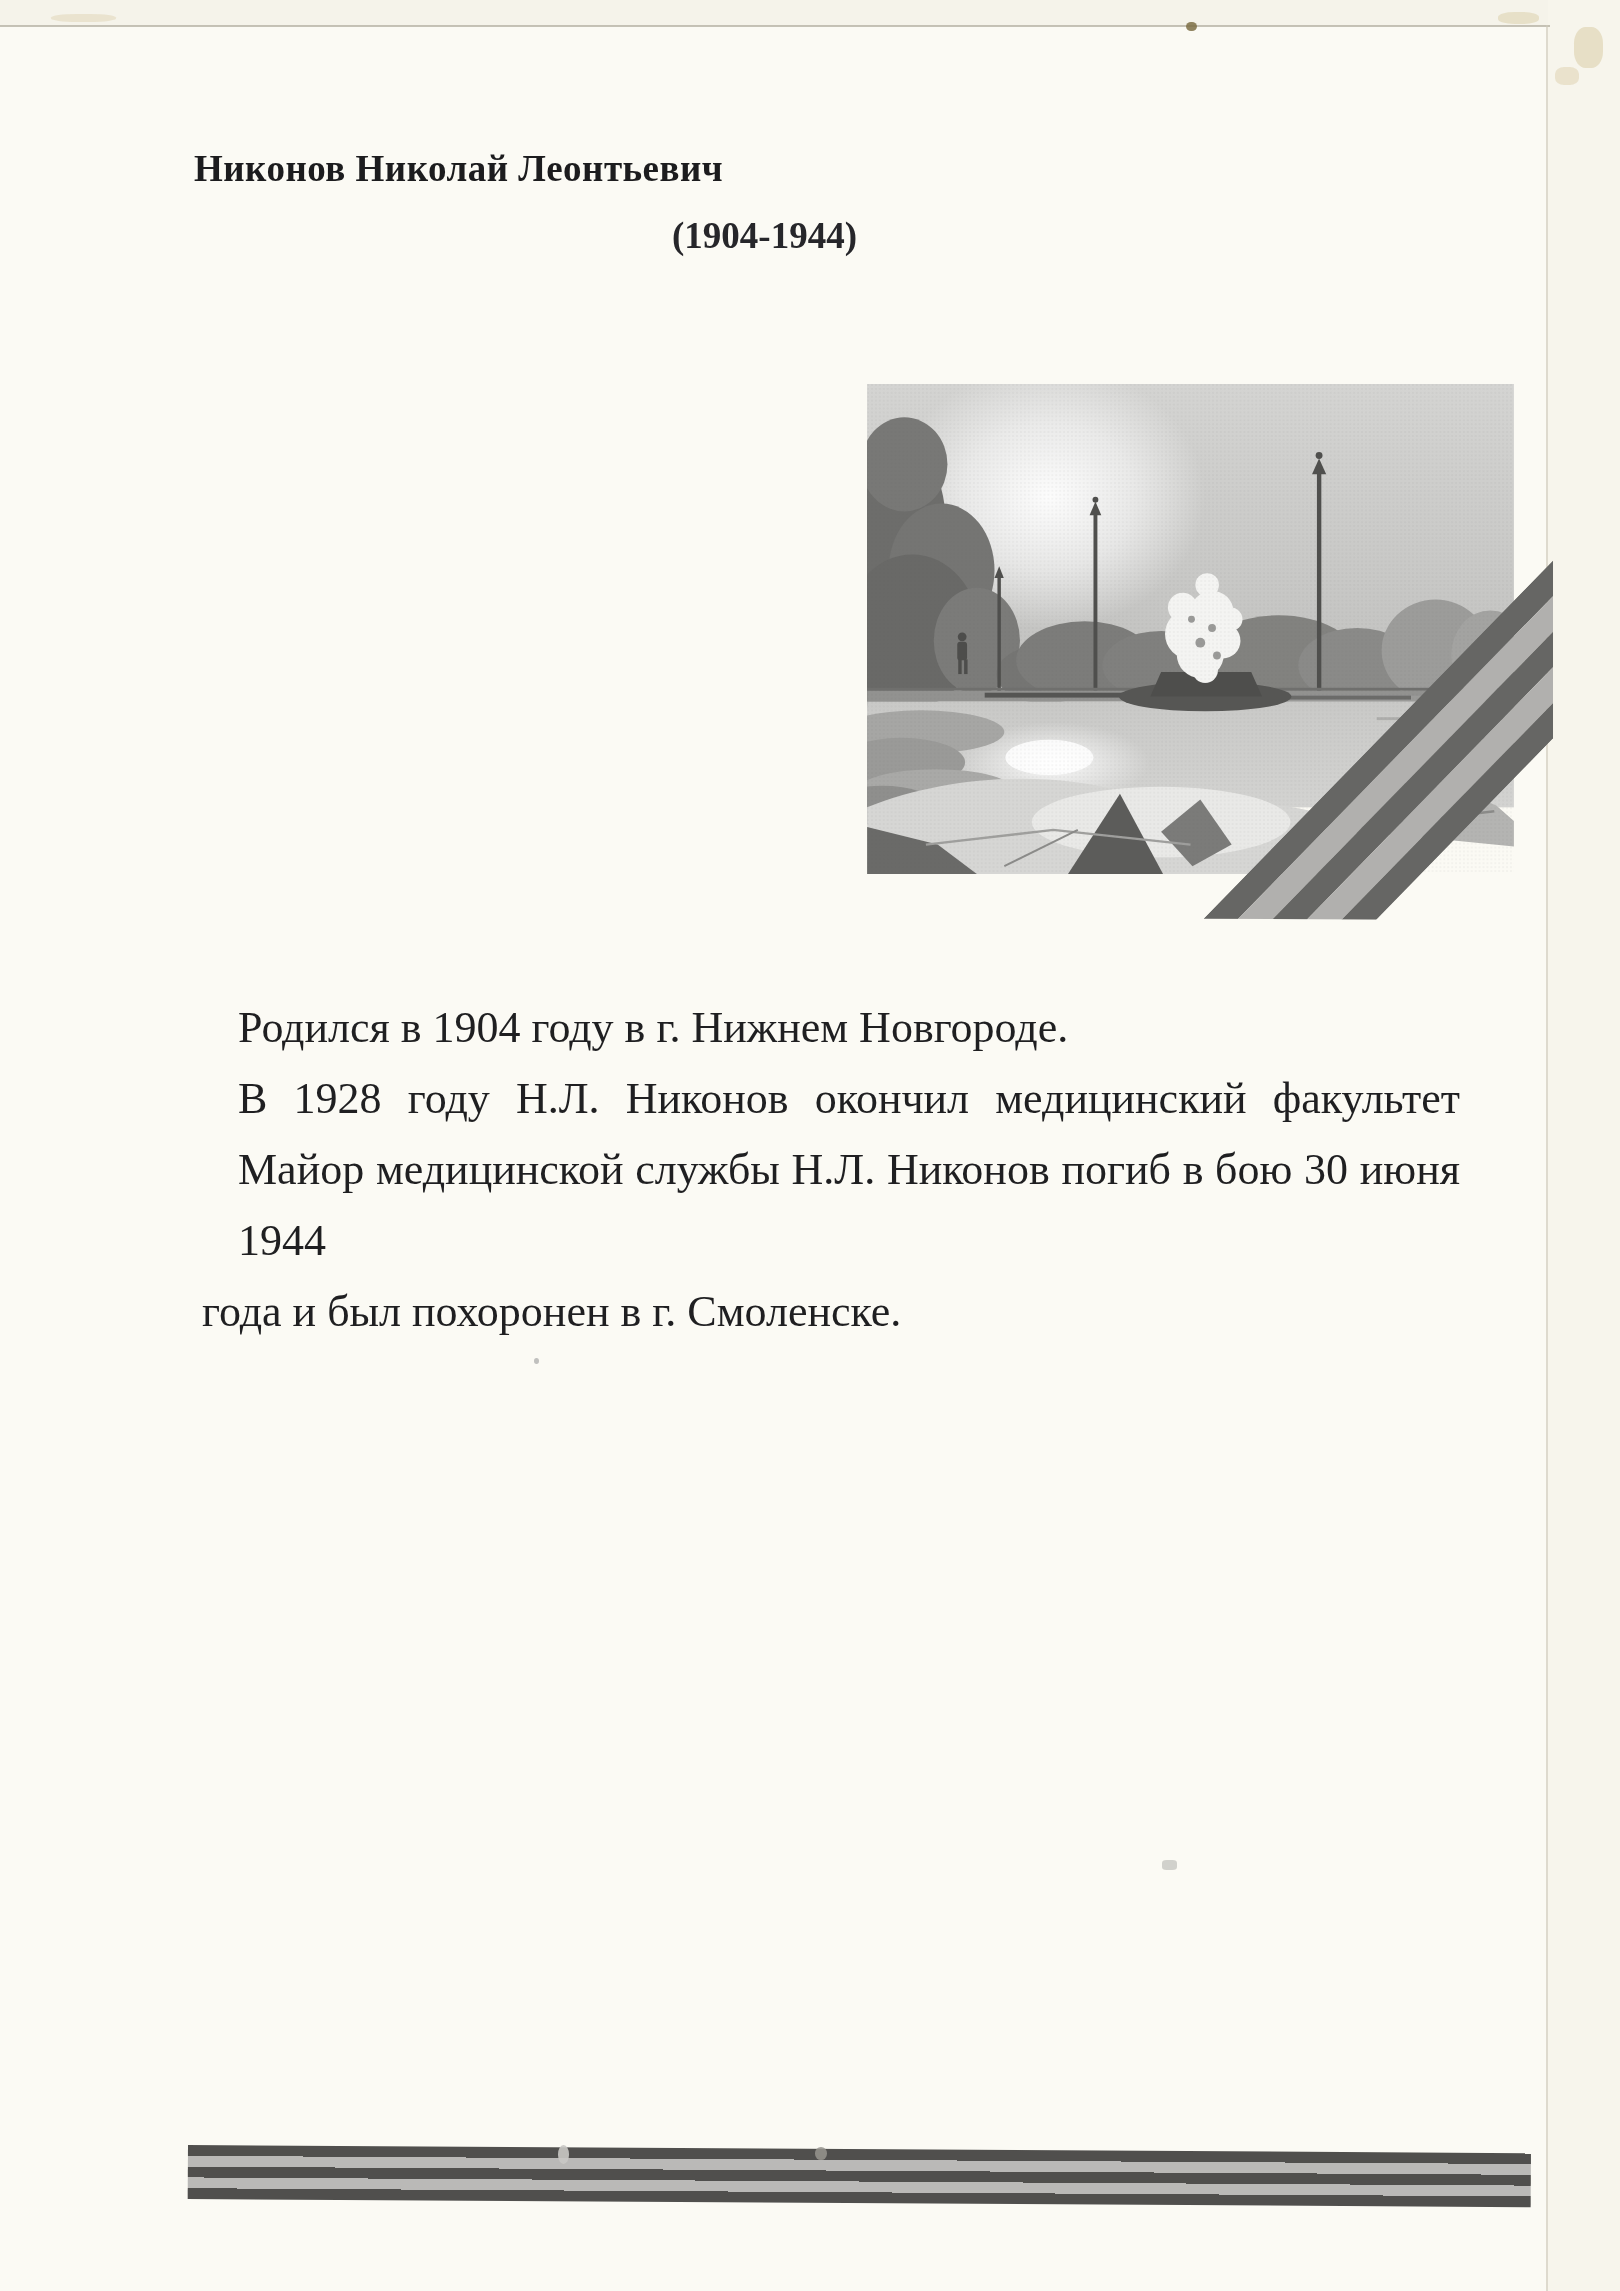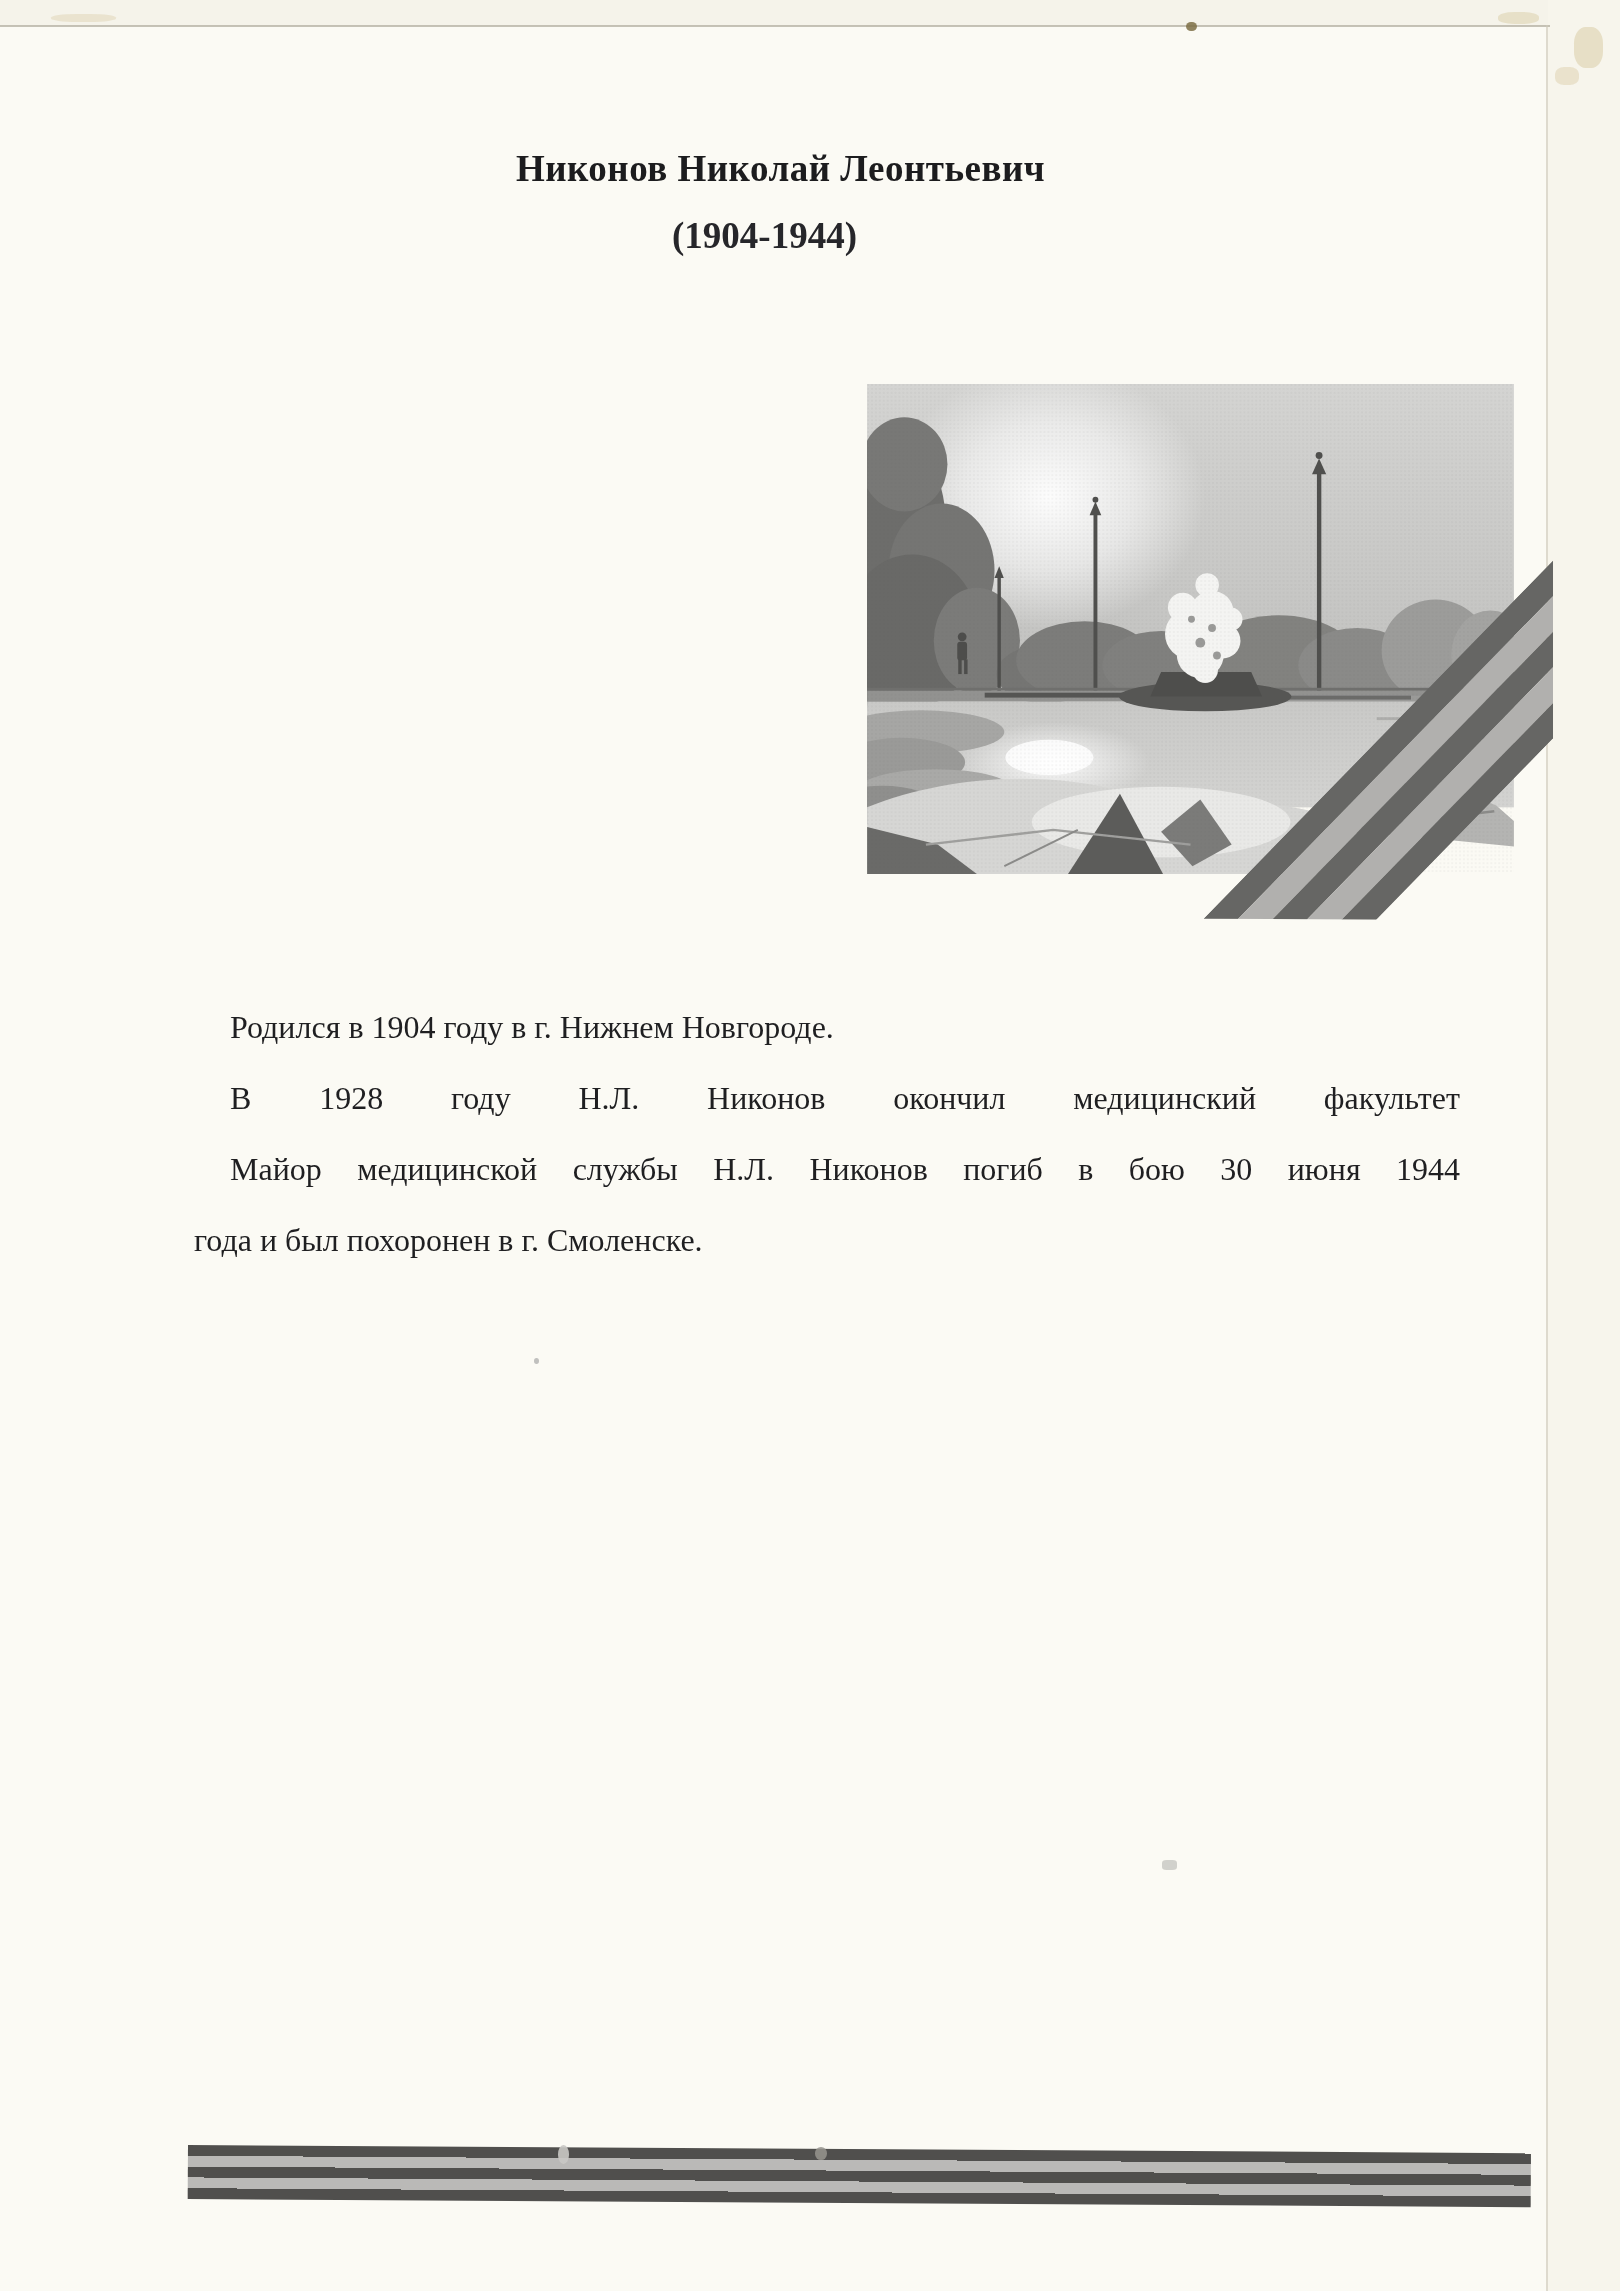--- a/index.html
+++ b/index.html
@@ -10,34 +10,34 @@
   }
   .page{
     position:absolute;left:0;top:25.5px;width:1546px;height:2266px;
     background:#fbfaf4;
   }
   .edge-h{position:absolute;left:0;top:24.5px;width:1550px;height:2px;background:#b3afa2;opacity:.75;}
   .edge-v{position:absolute;left:1546px;top:24.5px;width:2px;height:2267px;background:#cfcabb;opacity:.6;}
   .right-margin{position:absolute;left:1548px;top:0;width:73px;height:2292px;background:#f7f5ec;}
 
   .page-title{
-    position:absolute;left:210px;top:145px;width:1141px;
-    text-align:center;font-weight:bold;font-size:37px;line-height:47px;
+    position:absolute;left:194px;top:145px;width:1141px;
+    text-align:left;font-weight:bold;font-size:37px;line-height:47px;
     letter-spacing:0.5px;color:#1c1c1e;
   }
   .page-years{
     position:absolute;left:194px;top:212px;width:1141px;
     text-align:center;font-weight:bold;font-size:37px;line-height:47px;color:#26262a;
   }
 
   .photo{position:absolute;left:867px;top:384px;width:647px;height:490px;z-index:1;}
   .diag-ribbon{position:absolute;left:1068px;top:529px;width:510px;height:421px;z-index:2;}
 
   .bodytext{position:absolute;left:194px;top:992px;width:1266px;z-index:3;color:#1f1f21;}
-  .line{font-size:32px;line-height:71px;white-space:normal;}
+  .line{font-size:44px;line-height:71px;white-space:normal;margin-left:8px;}
   .line.indent{padding-left:36px;}
   .line.justify{text-align:justify;text-align-last:justify;}
 
   .bottom-ribbon{
     position:absolute;left:188px;top:2145px;width:1343px;height:54px;
     transform:rotate(0.35deg);transform-origin:left top;z-index:2;
   }
   .artifact{position:absolute;border-radius:50%;}
   .a-ellipse1{left:558px;top:2145px;width:10.8px;height:18.6px;background:#c9c8c4;opacity:.9;z-index:4;}
   .a-dot-ribbon{left:815px;top:2147px;width:11.8px;height:12.7px;background:#97948e;opacity:.85;z-index:4;}

